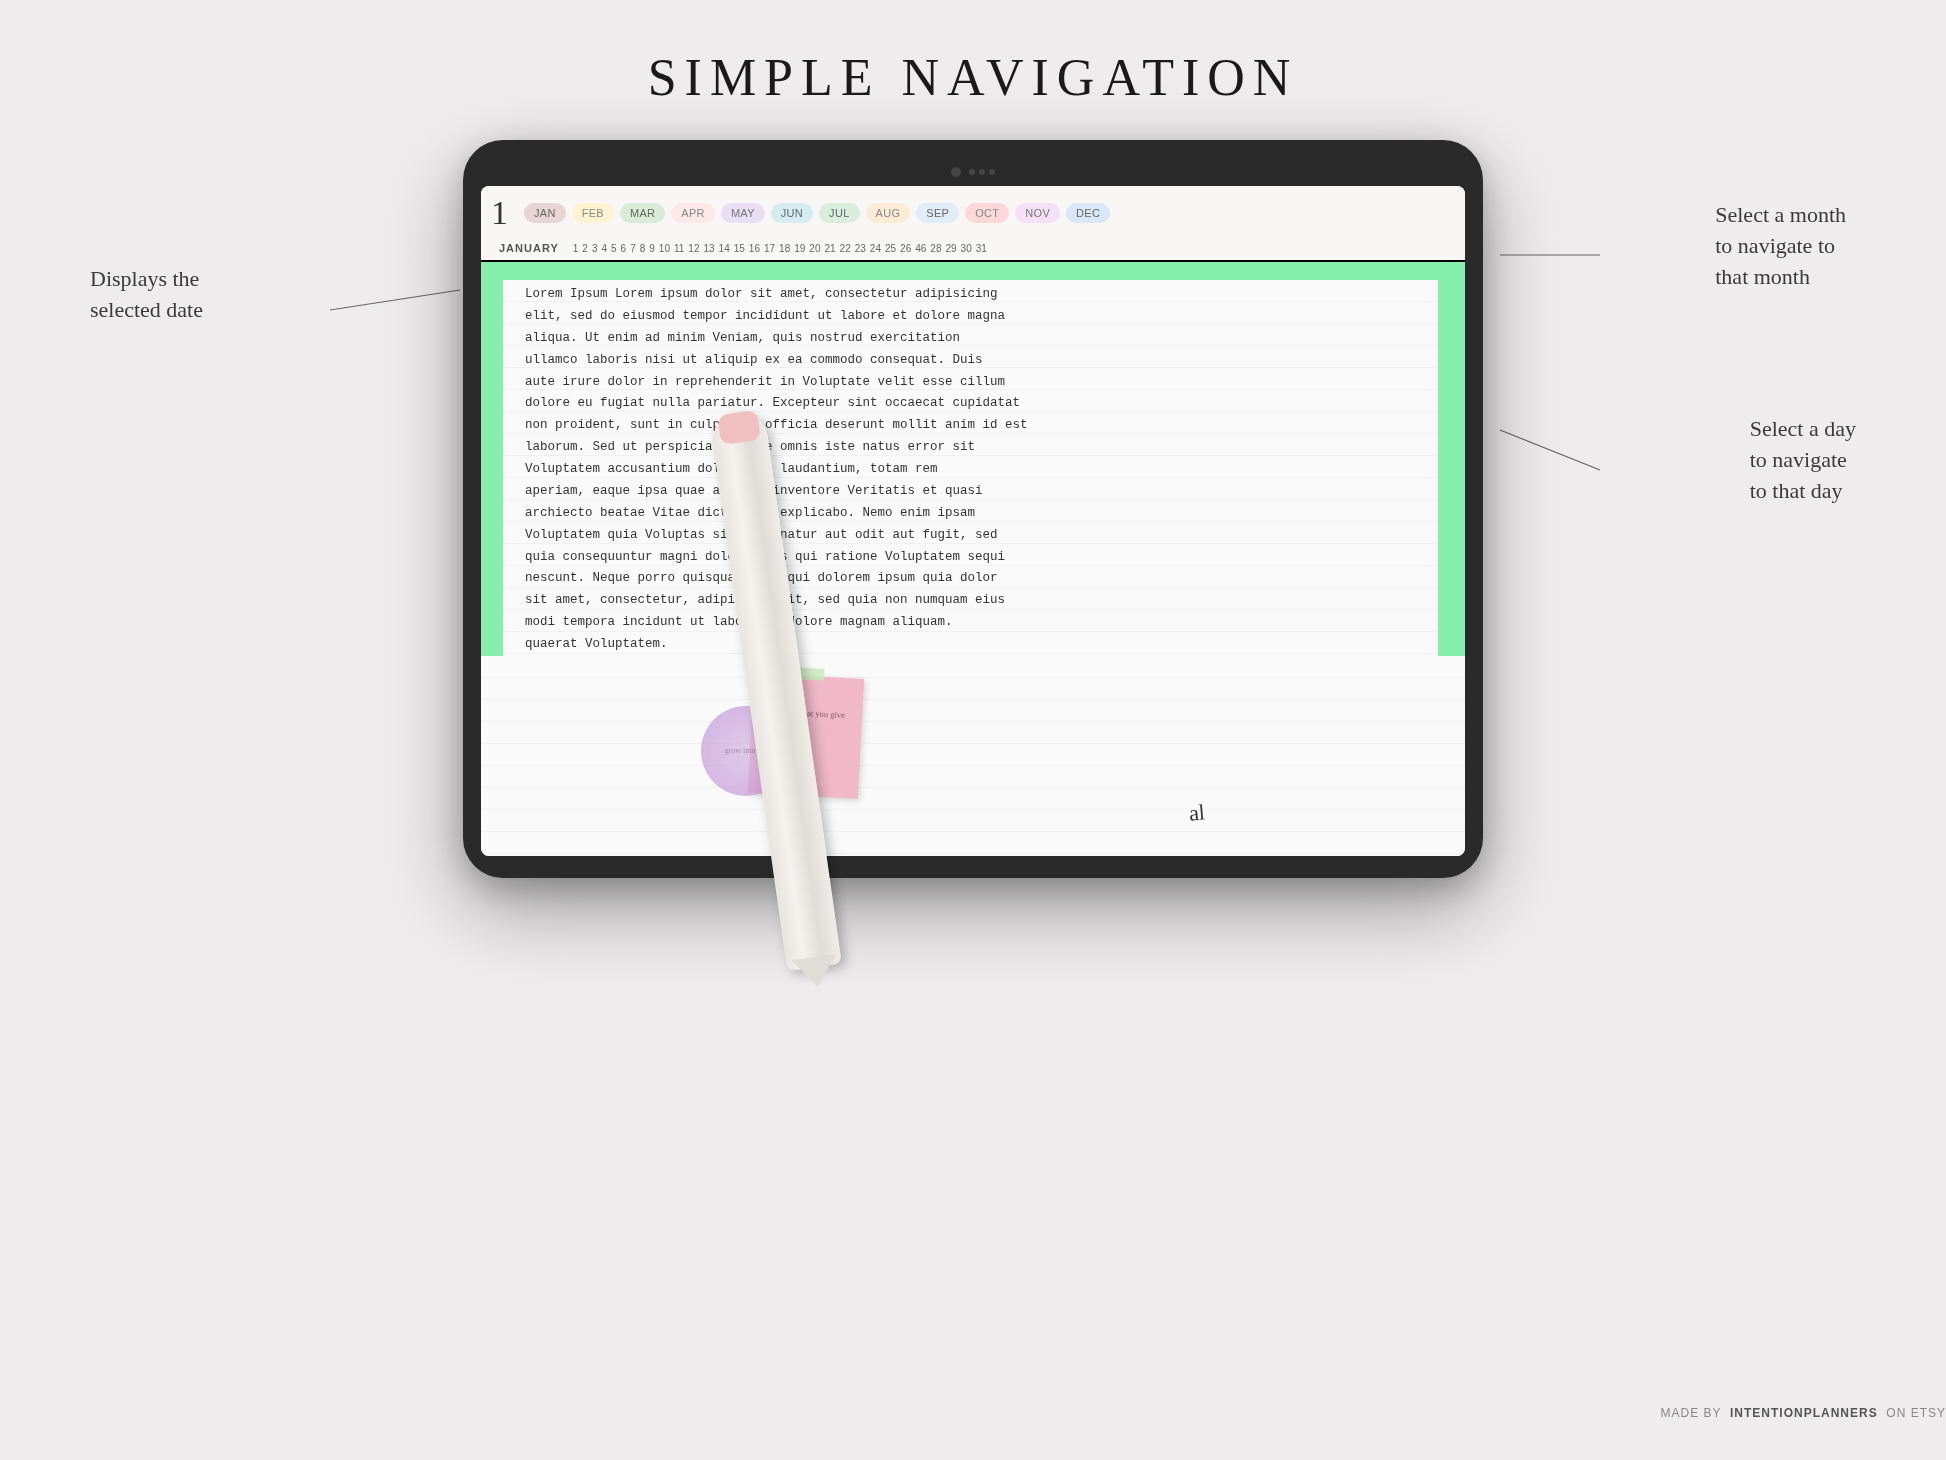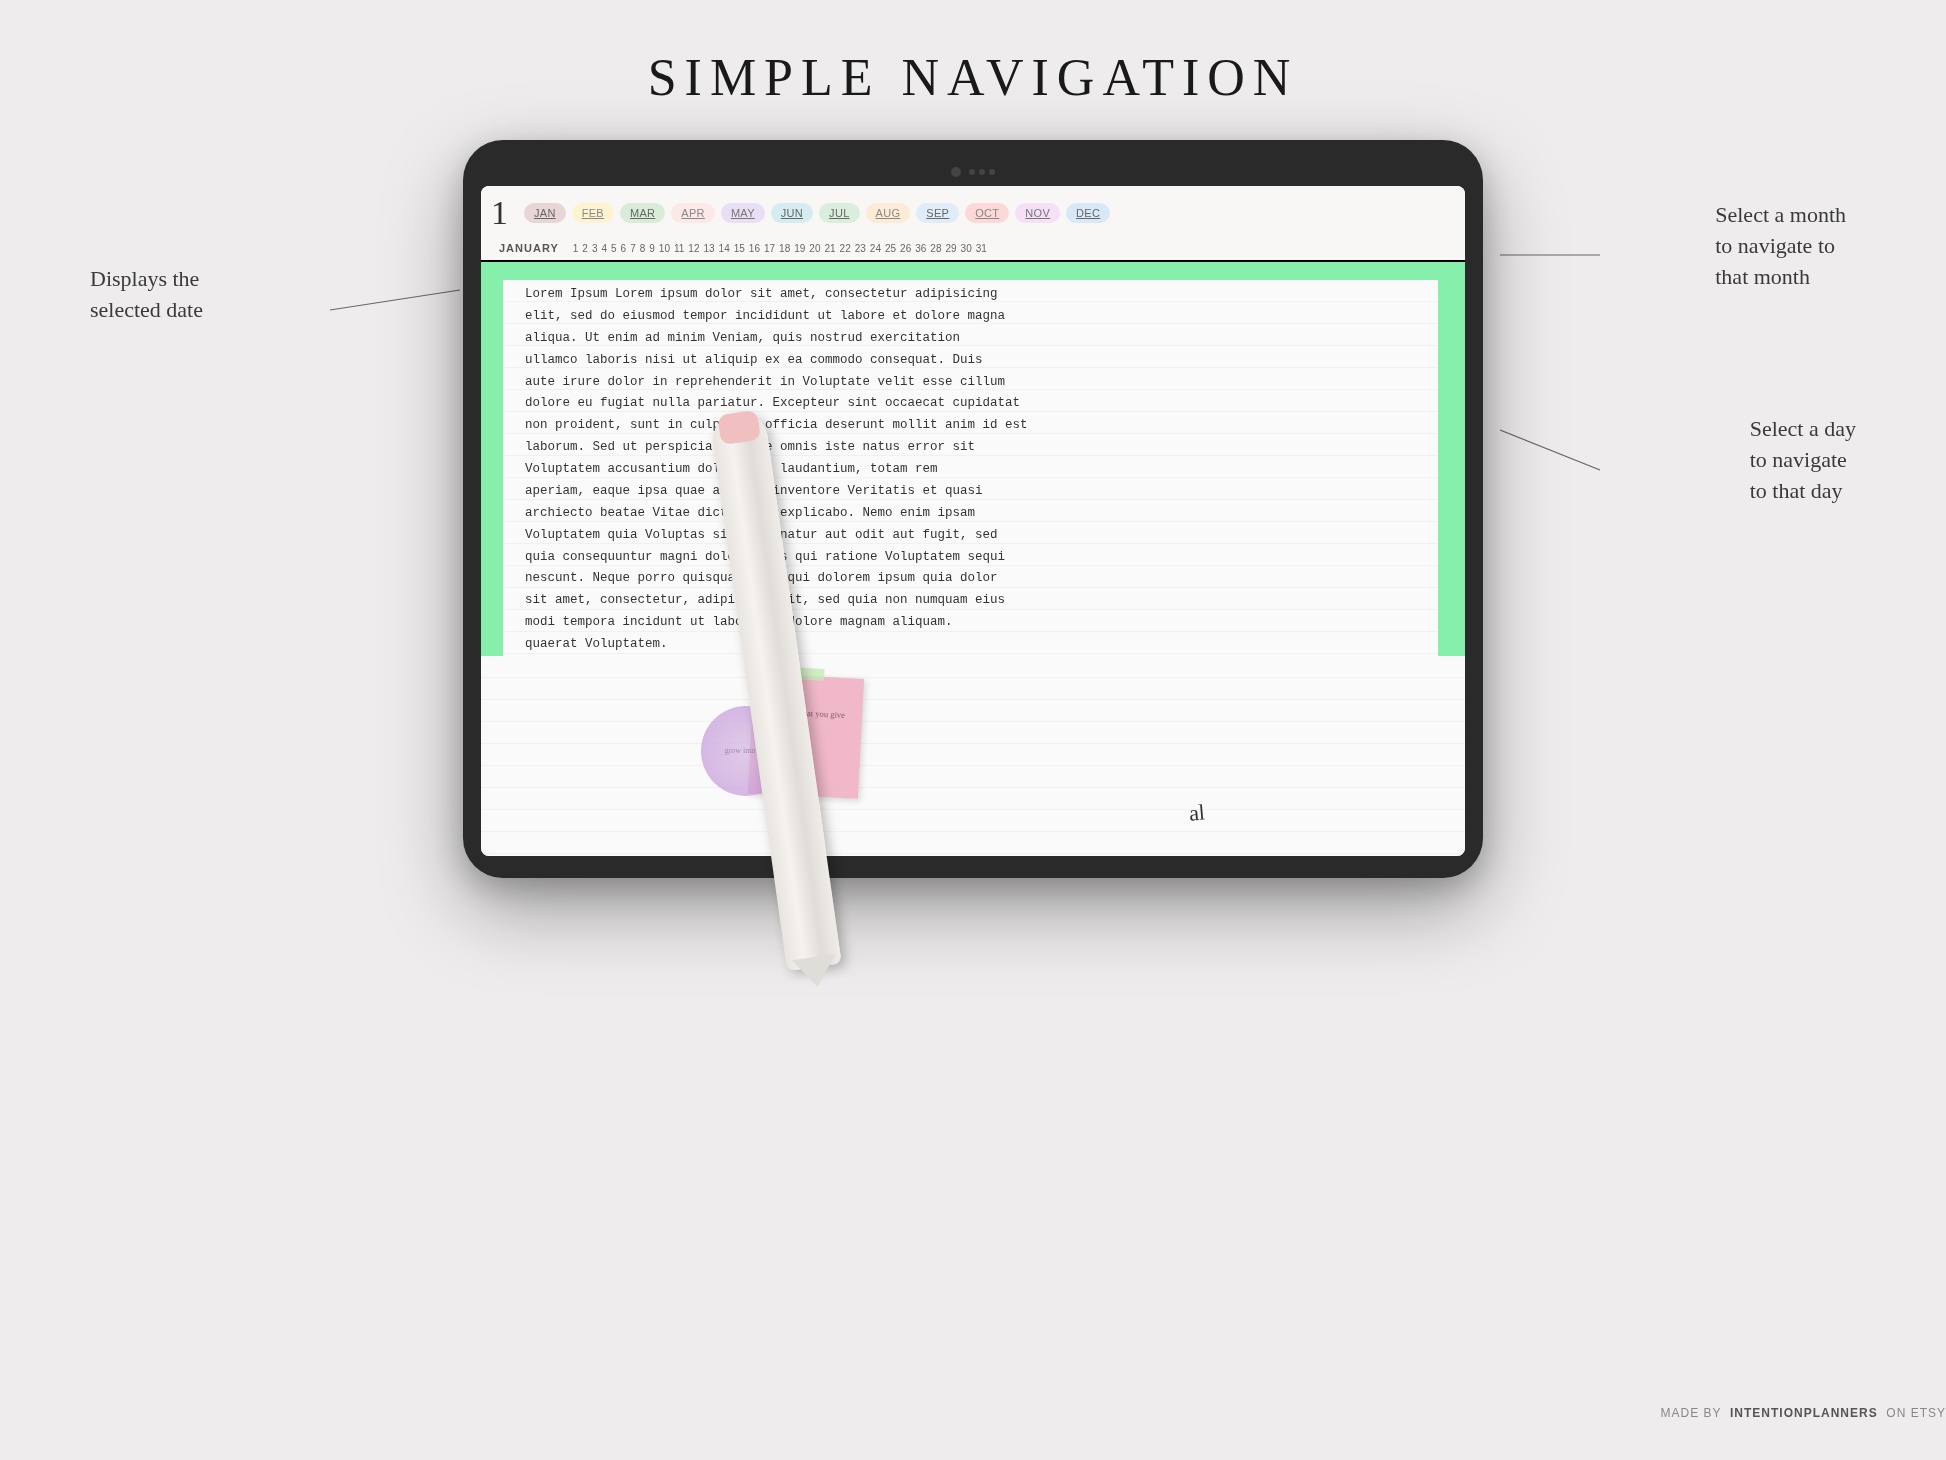--- a/index.html
+++ b/index.html
@@ -122,21 +122,20 @@
     }
 
     .month-tab {
       padding: 4px 10px;
       border-radius: 20px;
       font-size: 11px;
       font-weight: 500;
       font-family: Arial, sans-serif;
       letter-spacing: 0.3px;
       cursor: pointer;
-      text-decoration: underline;
     }
 
     .month-tab.active { background: #e8d5d5; color: #666; }
     .month-tab.feb { background: #fef3d0; color: #888; }
     .month-tab.mar { background: #d8ecd8; color: #666; }
     .month-tab.apr { background: #fde8e8; color: #888; }
     .month-tab.may { background: #e8dff5; color: #777; }
     .month-tab.jun { background: #d5ecf0; color: #666; }
     .month-tab.jul { background: #daeedd; color: #666; }
     .month-tab.aug { background: #fdecd5; color: #888; }
@@ -442,21 +441,21 @@
           <span class="day-num">17</span>
           <span class="day-num">18</span>
           <span class="day-num">19</span>
           <span class="day-num">20</span>
           <span class="day-num">21</span>
           <span class="day-num">22</span>
           <span class="day-num">23</span>
           <span class="day-num">24</span>
           <span class="day-num">25</span>
           <span class="day-num">26</span>
-          <span class="day-num">36</span>
+          <span class="day-num">46</span>
           <span class="day-num">28</span>
           <span class="day-num">29</span>
           <span class="day-num">30</span>
           <span class="day-num">31</span>
         </div>
       </div>
 
       <div class="journal-content">
         <div class="lined-paper">
           <p class="journal-text" style="white-space:pre-line; padding-top:4px;">Lorem Ipsum Lorem ipsum dolor sit amet, consectetur adipisicing

